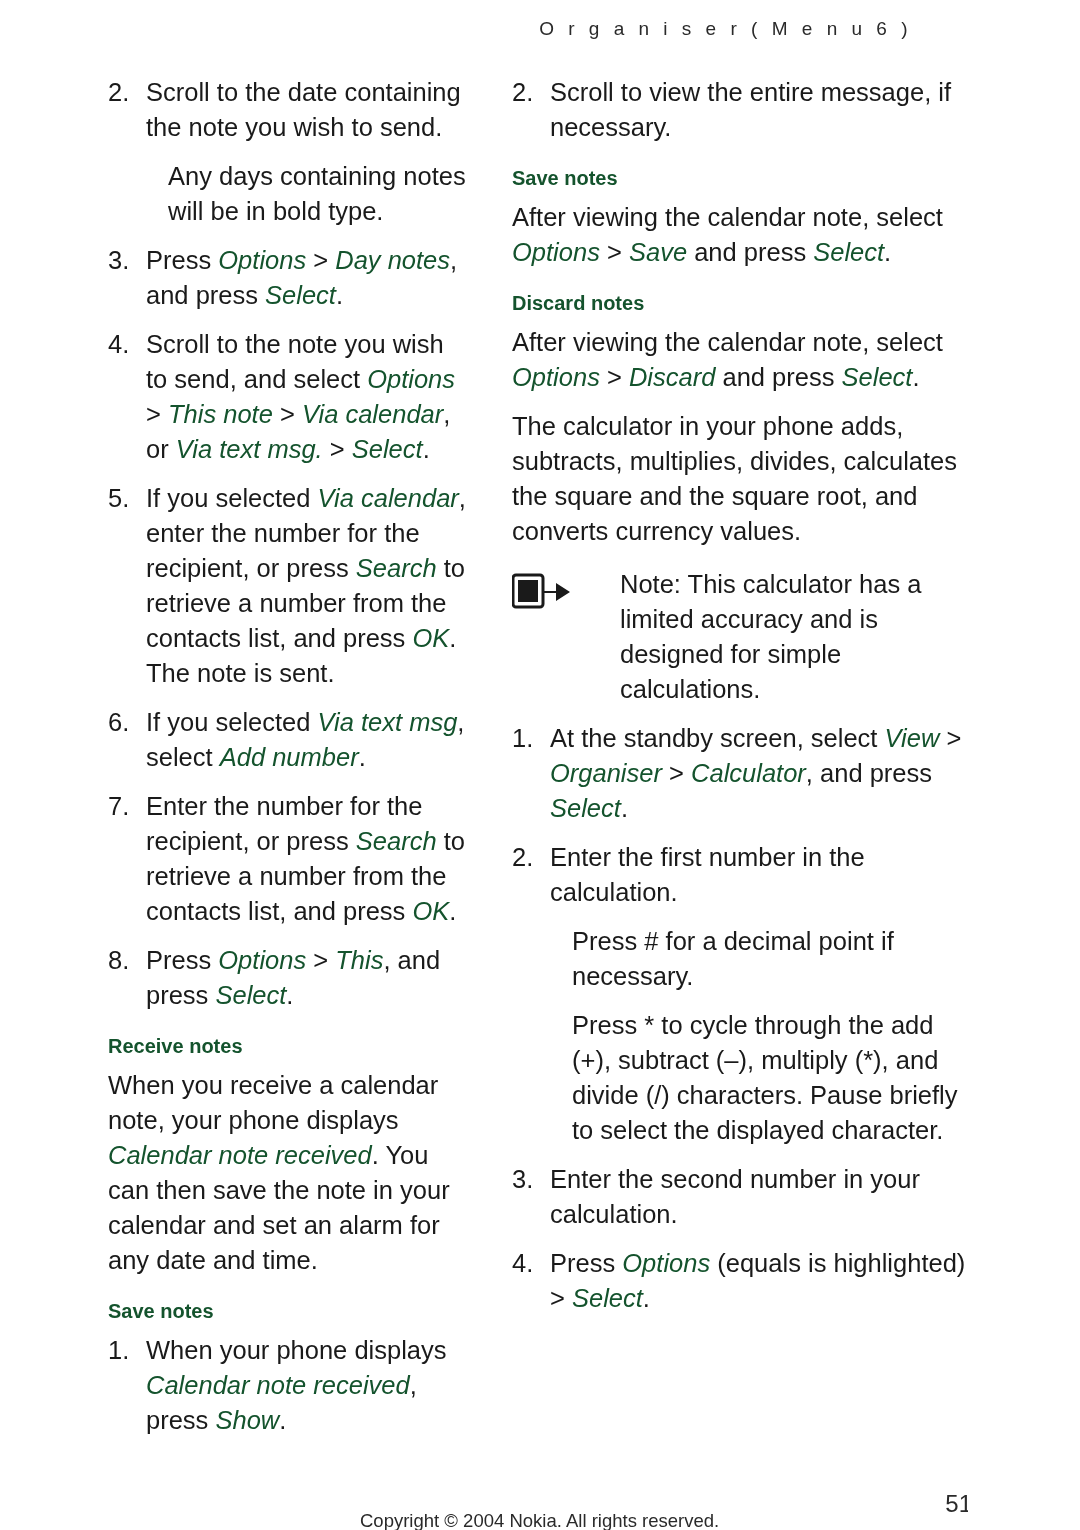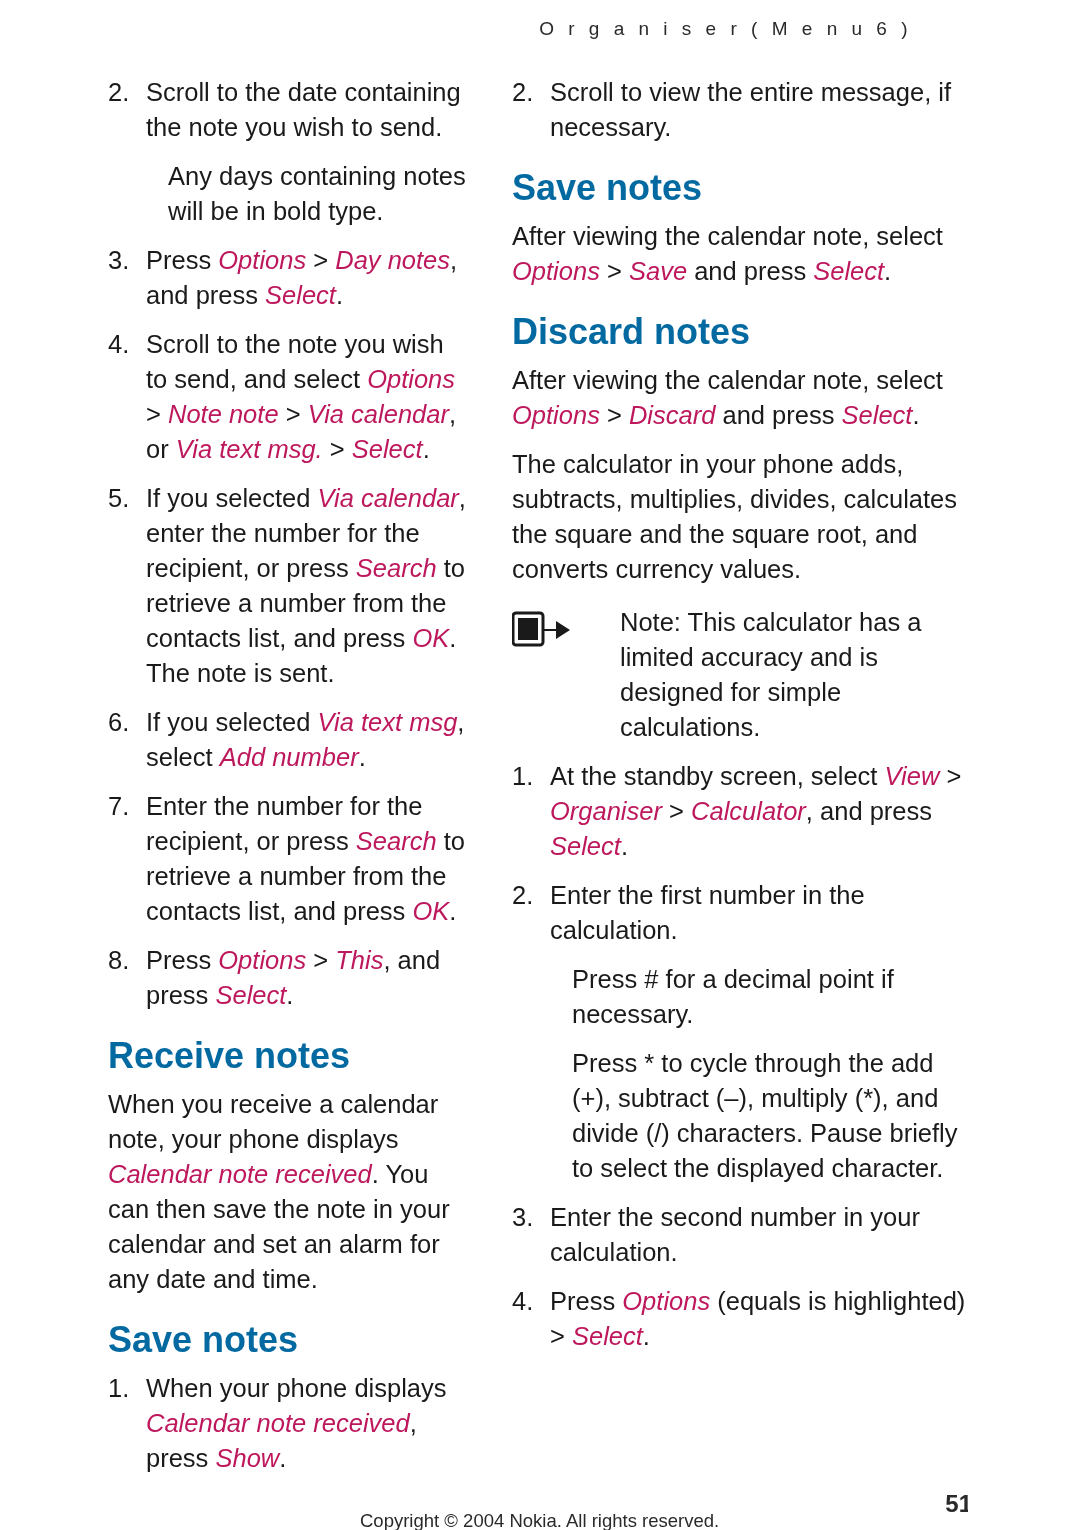--- a/index.html
+++ b/index.html
@@ -57,22 +57,22 @@
   }
   .para {
     font-size: 25.5px;
     line-height: 35px;
     margin-bottom: 14px;
   }
   .para.indent {
     margin-left: 60px;
   }
   .h2 {
-    color: #0369a1;
-    font-size: 36px;
+    color: #14532d;
+    font-size: 20px;
     font-weight: bold;
     margin-top: 22px;
     margin-bottom: 10px;
   }
   .h1 {
     color: #1b7fc4;
     font-size: 39px;
     font-weight: bold;
     margin-top: 30px;
     margin-bottom: 16px;
@@ -82,21 +82,21 @@
   .h1 .sq {
     display: inline-block;
     width: 20px;
     height: 20px;
     background: #1b7fc4;
     margin-right: 14px;
     position: relative;
     top: 2px;
   }
   i.green {
-    color: #be185d;
+    color: #14532d;
   }
   .note-block {
     display: flex;
     margin-top: 18px;
     margin-bottom: 14px;
   }
   .note-icon {
     flex: 0 0 72px;
     padding-top: 4px;
   }
@@ -117,21 +117,21 @@
     position: absolute;
     left: 360px;
     top: 16px;
     white-space: nowrap;
   }
   .footer .pageno {
     position: absolute;
     right: 108px;
     top: -4px;
     font-size: 24px;
-    font-weight: bold;
+    font-weight: normal;
   }
 </style>
 </head>
 <body>
 
 <div class="page">
 
   <div class="header">O r g a n i s e r   ( M e n u   6 )</div>
 
   <div class="columns">
@@ -145,21 +145,21 @@
 
       <div class="para indent">Any days containing notes will be in bold type.</div>
 
       <div class="item">
         <span class="num">3.</span>
         <span class="body">Press <i class="green">Options</i> &gt; <i class="green">Day notes</i>, and press <i class="green">Select</i>.</span>
       </div>
 
       <div class="item">
         <span class="num">4.</span>
-        <span class="body">Scroll to the note you wish to send, and select <i class="green">Options</i> &gt; <i class="green">Note note</i> &gt; <i class="green">Via calendar</i>, or <i class="green">Via text msg.</i> &gt; <i class="green">Select</i>.</span>
+        <span class="body">Scroll to the note you wish to send, and select <i class="green">Options</i> &gt; <i class="green">This note</i> &gt; <i class="green">Via calendar</i>, or <i class="green">Via text msg.</i> &gt; <i class="green">Select</i>.</span>
       </div>
 
       <div class="item">
         <span class="num">5.</span>
         <span class="body">If you selected <i class="green">Via calendar</i>, enter the number for the recipient, or press <i class="green">Search</i> to retrieve a number from the contacts list, and press <i class="green">OK</i>. The note is sent.</span>
       </div>
 
       <div class="item">
         <span class="num">6.</span>
         <span class="body">If you selected <i class="green">Via text msg</i>, select <i class="green">Add number</i>.</span>

